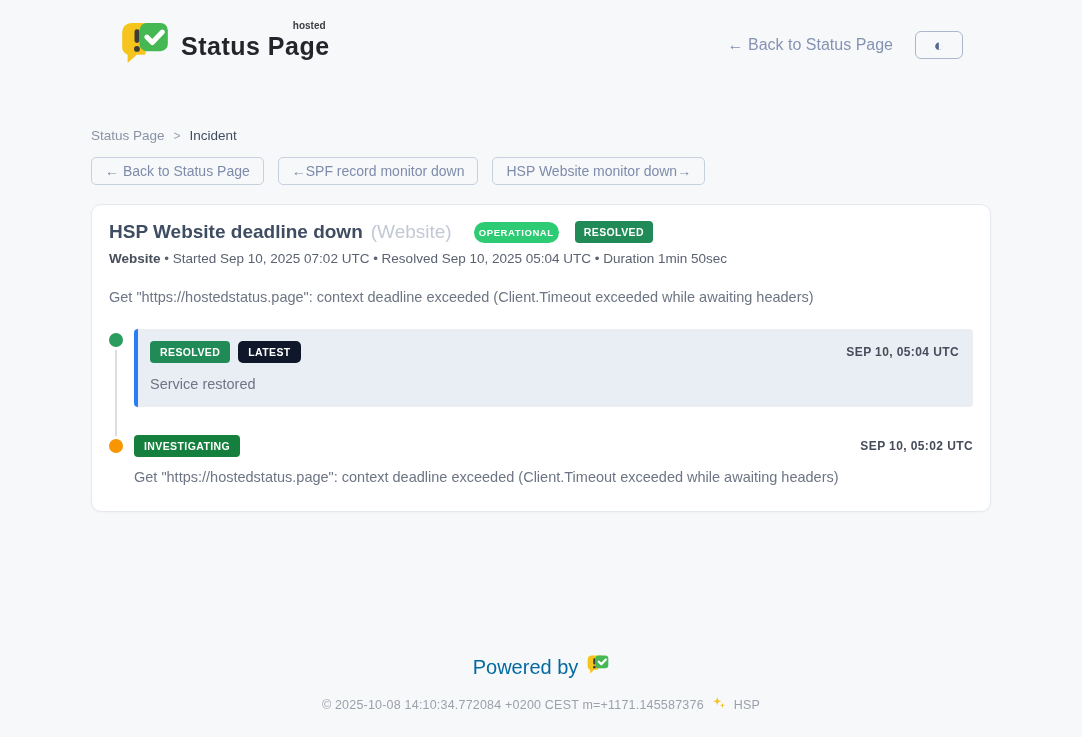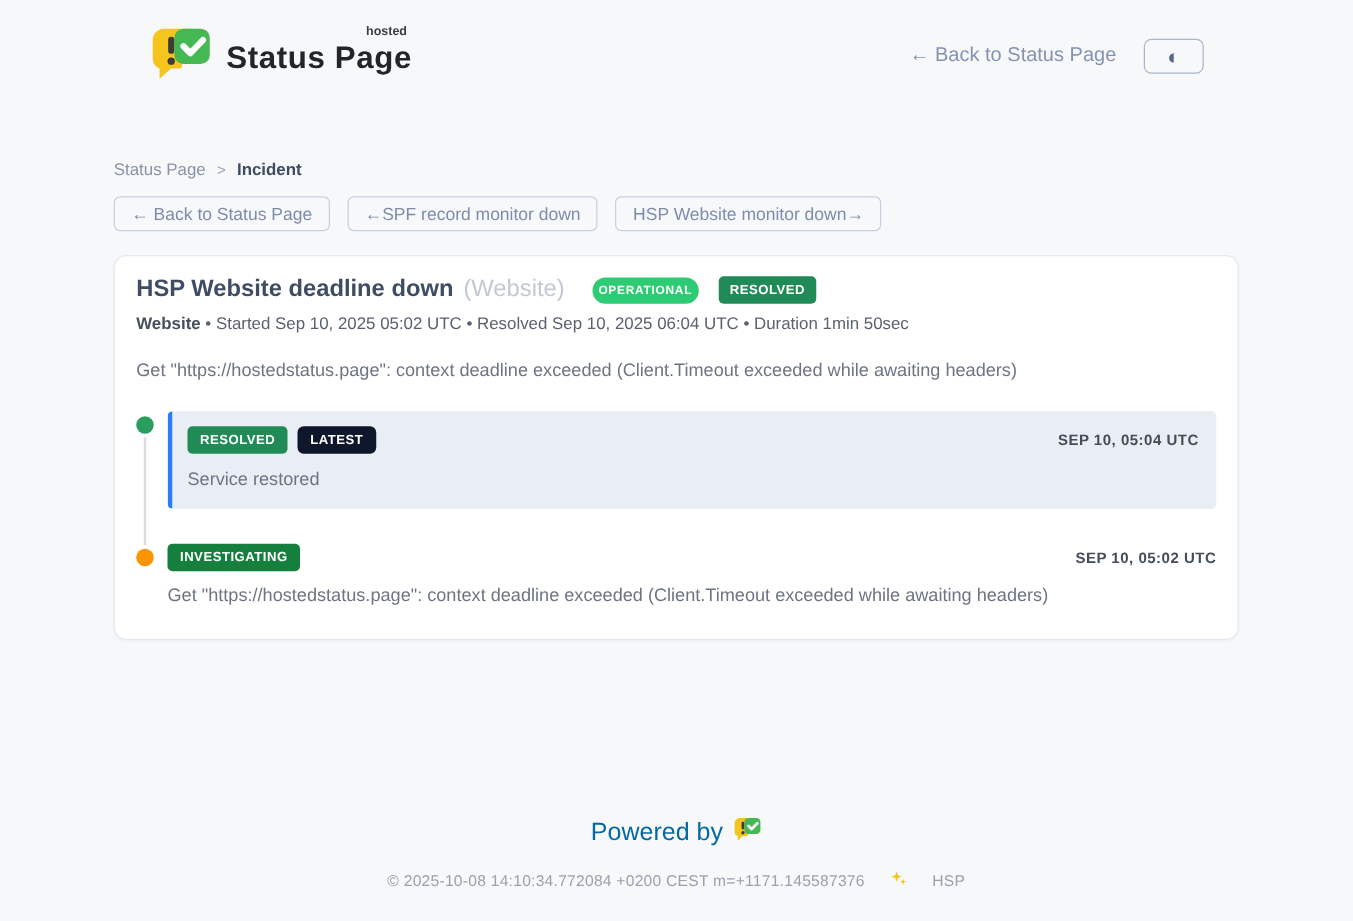--- a/index.html
+++ b/index.html
@@ -20,21 +20,21 @@
   .logo-sup { position:absolute; top:-2px; right:4px; font-size:10px; font-weight:600; color:#3b3d42; }
   .header-right { display:flex; align-items:center; gap:22px; }
   .back-link-top { color:#8593b2; font-size:16px; text-decoration:none; cursor:pointer; }
   .theme-toggle { width:48px; height:28px; background:#f7f8fa; border:1px solid #a9b6cc;
     border-radius:6px; display:flex; align-items:center; justify-content:center; cursor:pointer; }
   .half-circle { font-size:17px; line-height:1; color:#56688c; }
   
   .main { width:900px; margin:0 auto; }
   .breadcrumb { margin-top:52px; font-size:13.5px; color:#8a93a5; display:flex; gap:9px; align-items:center; }
   .breadcrumb .sep { color:#9aa2b1; font-size:12px; }
-  .breadcrumb .current { color:#3f4d63; font-weight:700; }
+  .breadcrumb .current { color:#3f4d63; font-weight:400; }
   .title-row { margin-top:14px; display:flex; align-items:center; justify-content:space-between; }
   .page-title { font-size:23px; font-weight:700; color:#3f4d63; letter-spacing:.2px; }
   .nav-buttons { display:flex; gap:14px; }
   .nav-btn { background:transparent; border:1px solid #c7d0df; border-radius:5px;
     color:#7e8cab; font-size:14px; font-family:inherit; padding:5px 13px; cursor:pointer; white-space:nowrap; }
   
   .card { margin-top:19px; background:#ffffff; border:1px solid #e4e8ef; border-radius:10px;
     padding:16px 17px 26px; box-shadow:0 1px 2px rgba(40,50,70,.03); }
   .card-title-row { display:flex; align-items:center; gap:8px; flex-wrap:wrap; }
   .incident-title { font-size:19px; font-weight:700; color:#3f4d63; }
@@ -66,21 +66,21 @@
   .badge-latest { background:#0f172a; border-radius:5px;text-align:center; }
   .badge-investigating { background:#15803d;text-align:right; }
   .tl-time { margin-left:auto; font-size:12px; font-weight:700; color:#454c5a; letter-spacing:.4px; }
   .tl-msg { margin-top:13px; font-size:14.5px; color:#6d7584; }
   .tl-body.plain .tl-msg { margin-top:12px; }
   
   .footer { margin-top:auto; padding:20px 0 24px; text-align:center; }
   .powered { display:flex; align-items:center; justify-content:center; gap:9px;
     font-size:20px; color:#0369a1; }
   .copyright { margin-top:17px; font-size:12.5px; color:#9ba1ac; letter-spacing:.2px;
-    display:flex; align-items:center; justify-content:center; gap:20px; }
+    display:flex; align-items:center; justify-content:center; gap:8px; }
   .logo-icon { display:inline-block; }
 </style>
 </head>
 <body>
 
 <div class="header">
   <a class="logo">
     <span class="logo-icon">
       <svg width="52" height="42" viewBox="0 0 52 46">
         <path fill="#f5c51d" d="M11 1 h24 L26 36 H17 l-10 9 v-9 A10 10 0 0 1 1 26 V11 A10 10 0 0 1 11 1 Z"></path>
@@ -122,21 +122,21 @@
   <div class="card">
     <div class="card-title-row">
       <span class="incident-title">HSP Website deadline down</span>
       <span class="incident-scope">(Website)</span>
       <span class="badge badge-operational">OPERATIONAL</span>
       <span class="badge badge-resolved-hd">RESOLVED</span>
     </div>
 
     <div class="meta-line">
       <span class="meta-component">Website</span>
-      <span>• Started Sep 10, 2025 05:02 UTC • Resolved Sep 10, 2025 06:04 UTC • Duration 1min 50sec</span>
+      <span>• Started Sep 10, 2025 07:02 UTC • Resolved Sep 10, 2025 05:04 UTC • Duration 1min 50sec</span>
     </div>
 
     <div class="description">Get "https://hostedstatus.page": context deadline exceeded (Client.Timeout exceeded while awaiting headers)</div>
 
     <div class="timeline">
       <div class="timeline-line"></div>
 
       <div class="tl-item">
         <div class="tl-dot green"></div>
         <div class="tl-body highlight">

